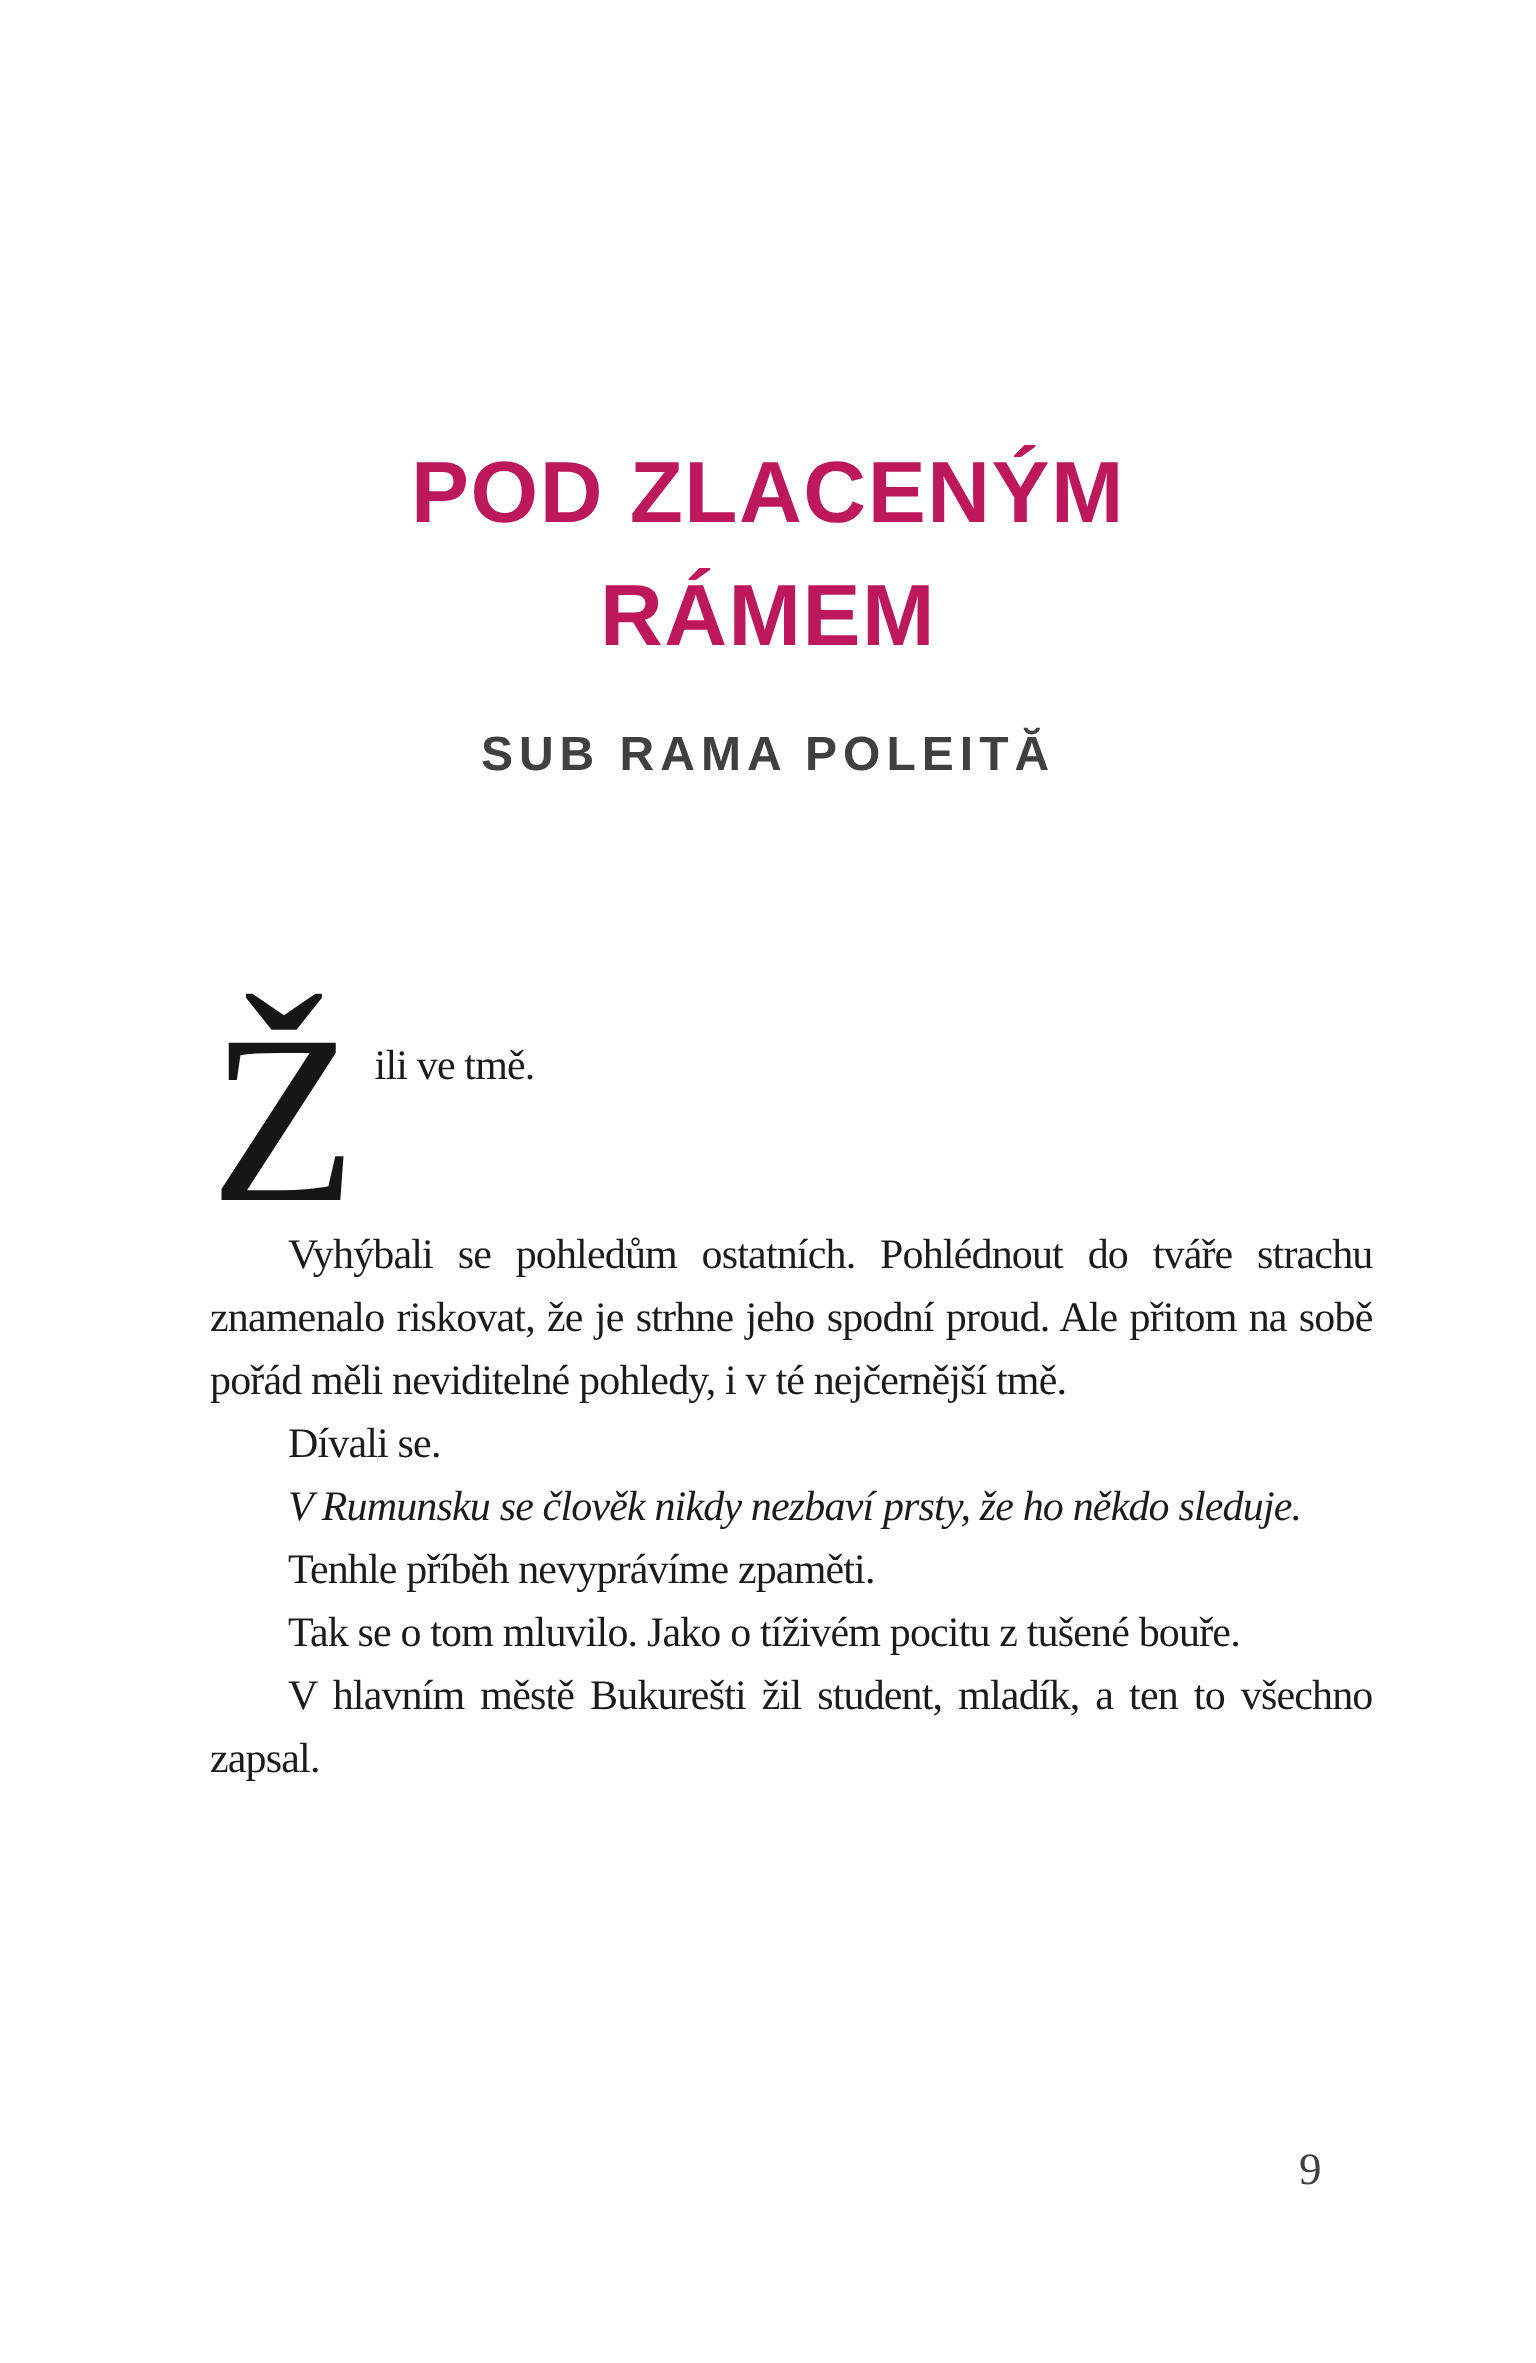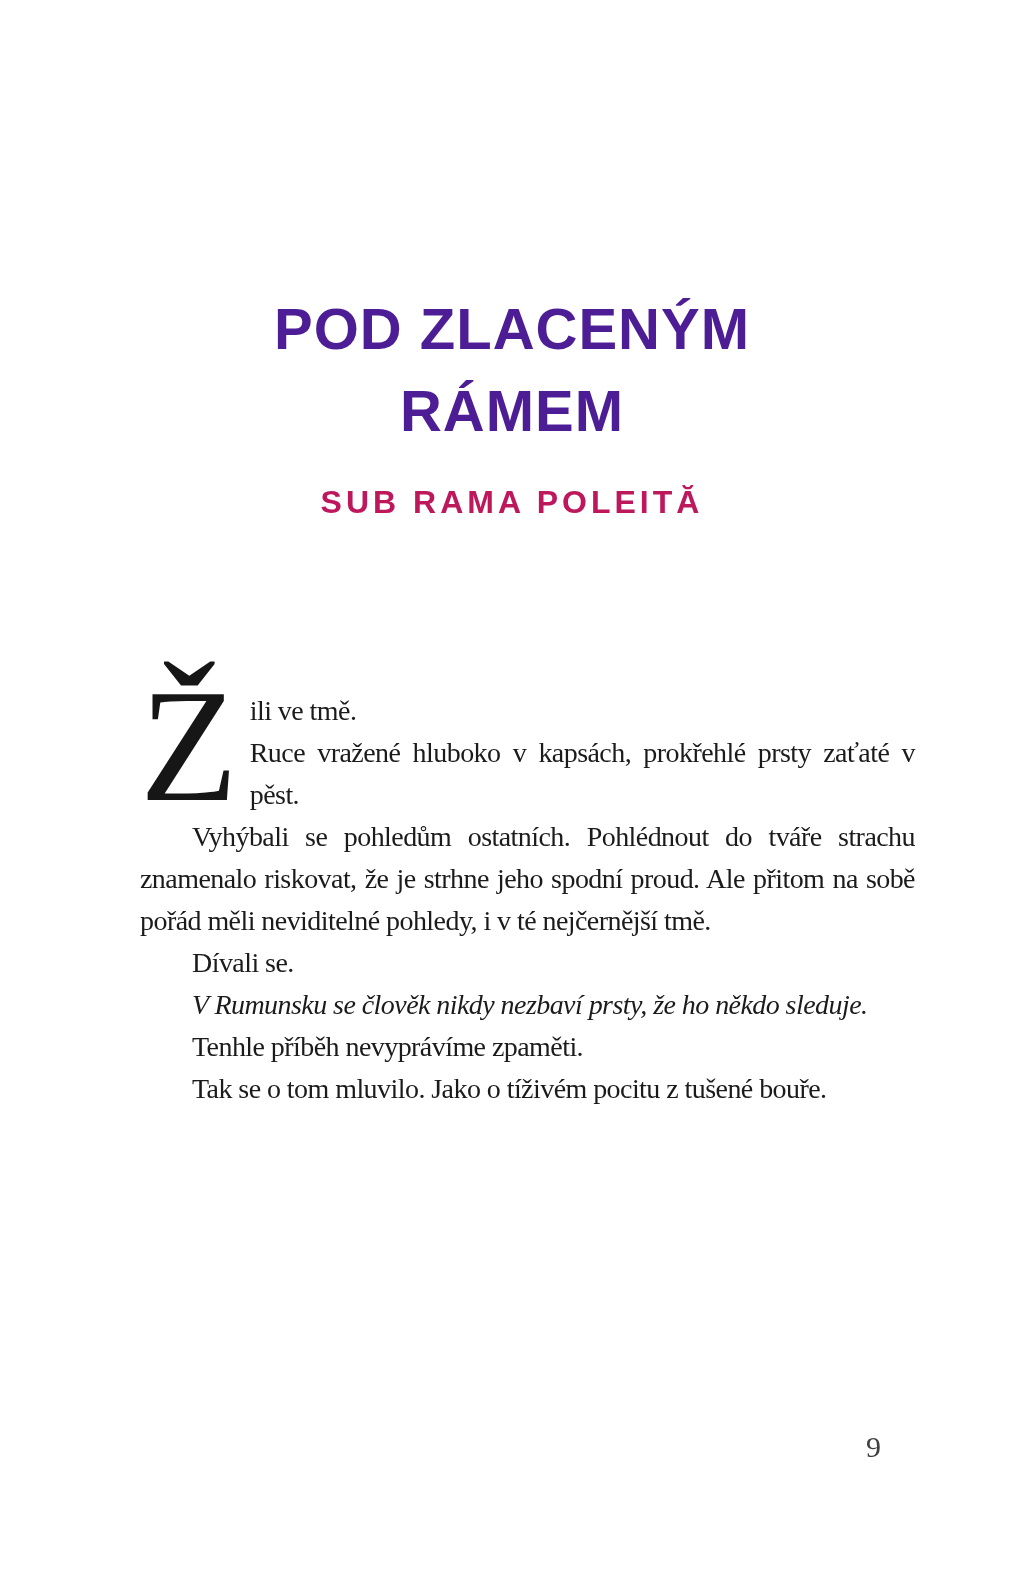--- a/index.html
+++ b/index.html
@@ -19,30 +19,30 @@
     left: 0;
     width: 100%;
     text-align: center;
   }
   .chapter-title {
     font-family: "Liberation Sans", sans-serif;
     font-weight: bold;
     font-size: 58px;
     line-height: 82px;
     letter-spacing: 1px;
-    color: #4c1d95;
+    color: #be185d;
   }
   .chapter-title .line { display: block; }
   .chapter-subtitle {
     margin-top: 32px;
     font-family: "Liberation Sans", sans-serif;
     font-weight: bold;
     font-size: 32px;
     letter-spacing: 4px;
-    color: #be185d;
+    color: #404040;
   }
   .body-text {
     position: absolute;
     top: 690px;
     left: 140px;
     width: 775px;
     font-size: 28px;
     line-height: 42px;
     letter-spacing: -0.02em;
     text-align: justify;
@@ -81,24 +81,24 @@
       <span class="line">POD ZLACENÝM</span>
       <span class="line">RÁMEM</span>
     </h1>
     <h2 class="chapter-subtitle">SUB RAMA POLEITĂ</h2>
   </header>
 
   <main class="body-text">
     <div class="opening-block">
       <span class="dropcap">Ž</span>
       <p class="para no-indent">ili ve tmě.</p>
-      <p class="para no-indent">Ruce vražené hluboko v kapsách, prokřehlé prsty zaťaté v pěst.</p>
     </div>
     <p class="para">Vyhýbali se pohledům ostatních. Pohlédnout do tváře strachu znamenalo riskovat, že je strhne jeho spodní proud. Ale přitom na sobě pořád měli neviditelné pohledy, i v té nejčernější tmě.</p>
     <p class="para">Dívali se.</p>
     <p class="para italic">V Rumunsku se člověk nikdy nezbaví prsty, že ho někdo sleduje.</p>
     <p class="para">Tenhle příběh nevyprávíme zpaměti.</p>
     <p class="para">Tak se o tom mluvilo. Jako o tíživém pocitu z tušené bouře.</p>
+    <p class="para">V hlavním městě Bukurešti žil student, mladík, a ten to všechno zapsal.</p>
   </main>
 
   <div class="page-number">9</div>
 
 </div>
 
 </body></html>

